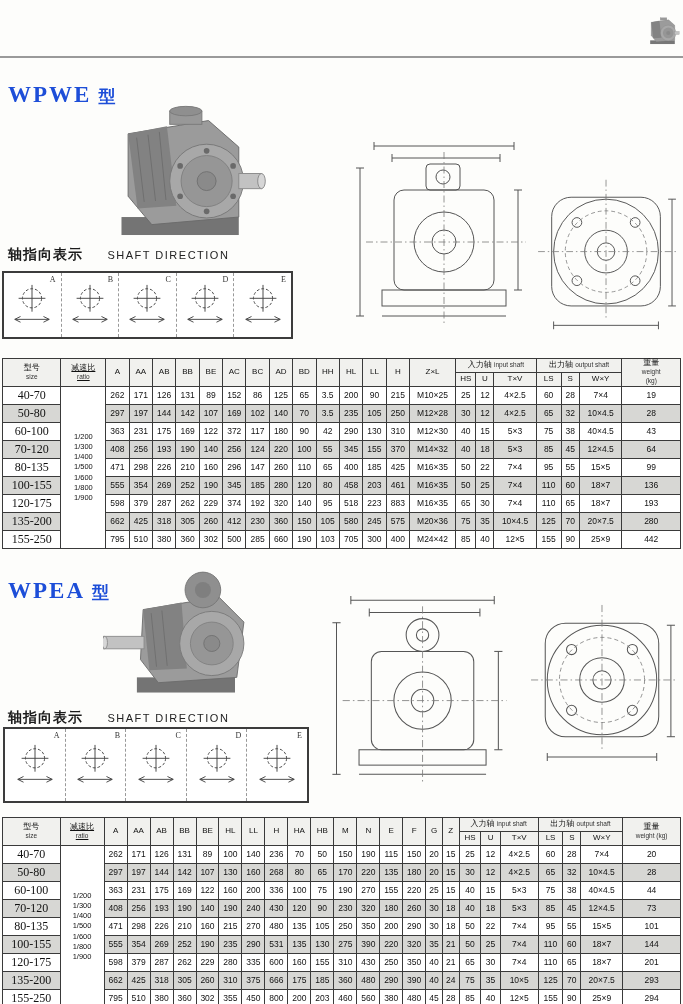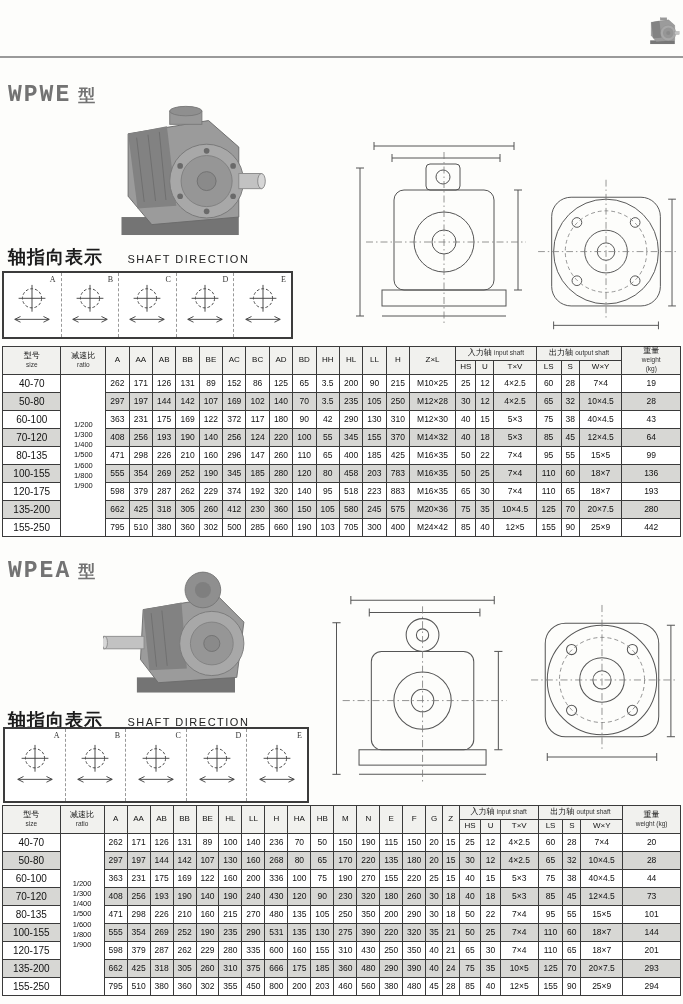--- a/index.html
+++ b/index.html
@@ -3,47 +3,47 @@
 <meta charset="utf-8">
 <style>
   html,body{margin:0;padding:0;background:#ffffff;}
   .page{position:relative;width:683px;height:1004px;background:#fdfdfb;overflow:hidden;
         font-family:"Liberation Sans",sans-serif;color:#1c1c1c;}
   .abs{position:absolute;}
   
   .top-rule{left:0;top:56px;width:683px;height:2px;background:#9a9a9a;}
   .top-thumb{left:644px;top:7px;width:38px;height:48px;}
   
-  .model-title{font-family:Liberation Mono, monospace;font-weight:bold;font-size:23px;
-               letter-spacing:2px;color:#737373;}
+  .model-title{font-family:Liberation Serif, serif;font-weight:bold;font-size:23px;
+               letter-spacing:2px;color:#1d4ed8;}
   .model-title .suffix{font-size:17px;letter-spacing:0;margin-left:7px;font-weight:bold;}
   
-  .shaft-dir .cn{font-size:18px;font-weight:bold;letter-spacing:1px;}
+  .shaft-dir .cn{font-size:14px;font-weight:bold;letter-spacing:1px;}
   .shaft-dir .en{font-size:11px;letter-spacing:1.5px;margin-left:20px;color:#222;}
   
   .strip{border:2px solid #3c3c3c;background:#fff;display:flex;align-items:stretch;}
   .dir-cell{flex:1;position:relative;border-right:1px dashed #999;display:flex;
             align-items:center;justify-content:center;}
   .dir-cell:last-child{border-right:none;}
   .dir-glyph{width:44px;height:44px;}
   .dir-letter{position:absolute;top:2px;right:5px;font-family:"Liberation Serif",serif;
               font-size:8px;color:#333;}
   
   .tablewrap{width:679px;}
-  table.dims{border-collapse:collapse;width:679px;background:#fff;}
+  table.dims{border-collapse:collapse;width:679px;background:#fff;margin-top:12px;}
   .dims th,.dims td{border:1px solid #3a3a3a;text-align:center;vertical-align:middle;
                     padding:0 1px;font-size:8.5px;line-height:1.1;height:17px;
                     white-space:nowrap;color:#111;}
   .dims thead th{background:#f1f1ee;font-weight:normal;font-size:8px;height:13px;}
   .dims thead .en{font-size:6.5px;color:#333;}
   .dims tr.shade td{background:#d7d7d4;}
   .dims td.ratio-cell{background:#fff;font-size:7.5px;line-height:1.35;padding:8px 2px;}
-  .dims td.c-size{font-size:10px;min-width:40px;}
+  .dims td.c-size{font-size:12px;min-width:40px;font-family:Liberation Serif, serif;}
   .dims th.c-size{min-width:40px;}
-  .dims th.c-ratio{min-width:30px;}
+  .dims th.c-ratio{min-width:30px;text-decoration:underline;}
   .dims th.c-weight{min-width:40px;}
   
   .draw{width:100%;height:100%;}
   .photo svg{width:100%;height:100%;}
 </style>
 </head>
 <body>
 
 <div class="page">
 
@@ -376,21 +376,21 @@
               <td>269</td>
               <td>252</td>
               <td>190</td>
               <td>345</td>
               <td>185</td>
               <td>280</td>
               <td>120</td>
               <td>80</td>
               <td>458</td>
               <td>203</td>
-              <td>783</td>
+              <td>461</td>
               <td>M16×35</td>
               <td>50</td>
               <td>25</td>
               <td>7×4</td>
               <td>110</td>
               <td>60</td>
               <td>18×7</td>
               <td>136</td>
             </tr>
             <tr class="">
@@ -464,21 +464,21 @@
               <td>90</td>
               <td>25×9</td>
               <td>442</td>
             </tr>
           </tbody>
         </table>
       </div>
   </div>
 
   <div>
-    <h1 class="abs model-title" style="left:8px;top:558px;margin:0;">
+    <h1 class="abs model-title" style="left:8px;top:578px;margin:0;">
       <span>WPEA</span><span class="suffix">型</span>
     </h1>
 
     <div class="abs photo" style="left:103px;top:560px;width:165px;height:150px;">
       <svg viewBox="0 0 185 145">
         <rect x="38" y="120" width="110" height="17" fill="#747474"></rect>
         <polygon points="45,44 130,30 158,58 150,120 62,126 42,100" fill="#9b9b9b" stroke="#6b6b6b"></polygon>
         <polygon points="45,44 88,36 94,110 52,112" fill="#828282"></polygon>
         <line x1="54" y1="48" x2="60" y2="108" stroke="#6e6e6e"></line>
         <line x1="66" y1="45" x2="72" y2="107" stroke="#6e6e6e"></line>

